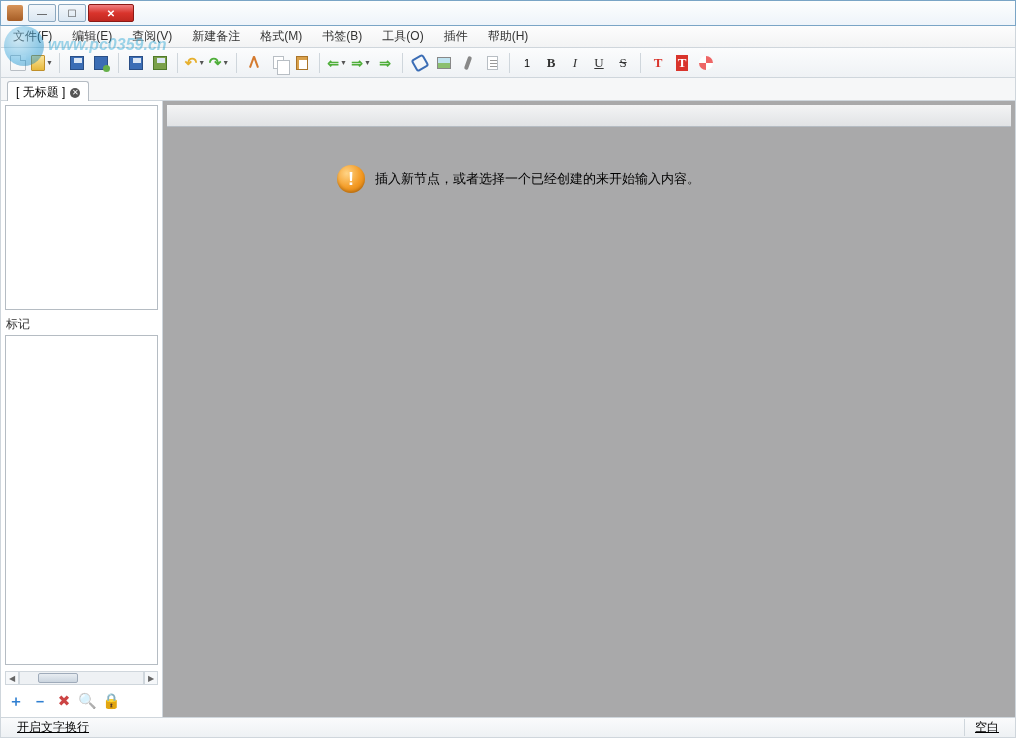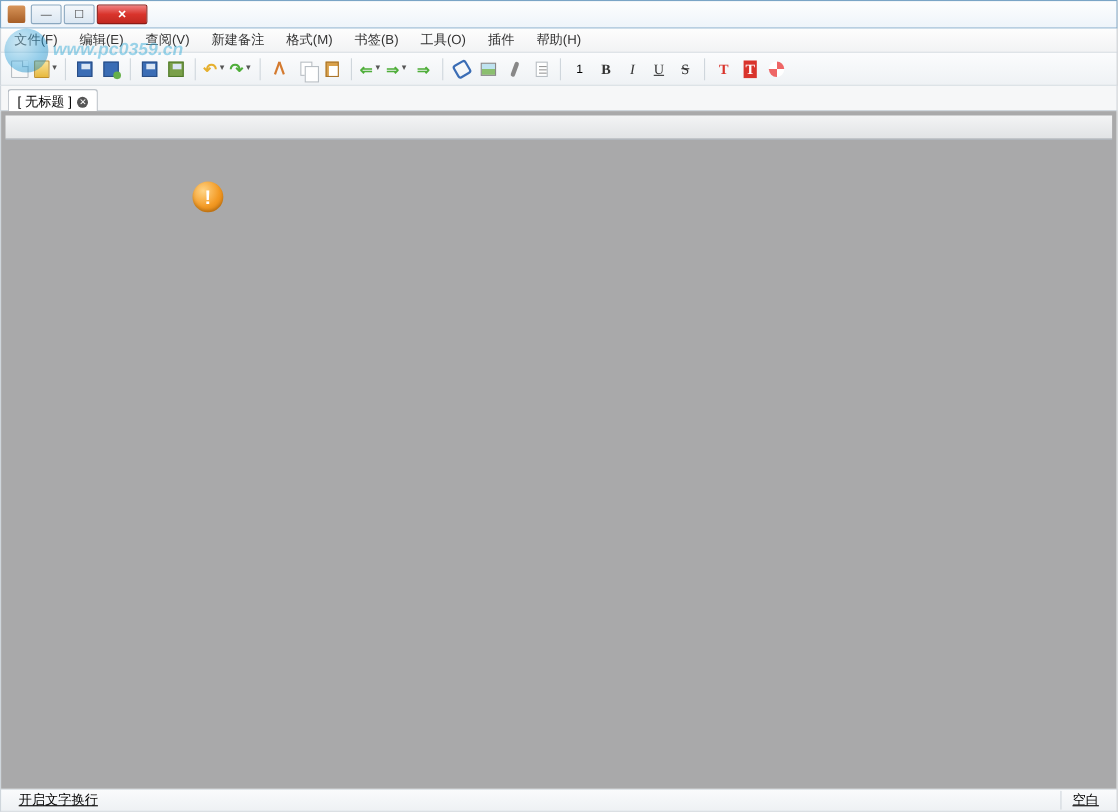--- a/index.html
+++ b/index.html
@@ -215,26 +215,46 @@
 </div>
 
 <div class="tabstrip">
   <div class="tab">
     <span>[ 无标题 ]</span>
     <span class="closex">✕</span>
   </div>
 </div>
 
 <div class="main">
+  <div class="left-pane">
+    <div class="tree-panel"></div>
+    <div class="label-row">标记</div>
+    <div class="tag-panel"></div>
+    <div class="scroll-row">
+      <div class="arrow">◀</div>
+      <div class="track">
+          <div class="thumb"></div>
+        </div>
+      <div class="arrow">▶</div>
+    </div>
+    <div class="btn-row">
+      <div class="mini plus">＋</div>
+      <div class="mini minus">－</div>
+      <div class="mini del">✖</div>
+      <div class="mini search">🔍</div>
+      <div class="mini lock">🔒</div>
+    </div>
+  </div>
 
   <div class="content-pane">
     <div class="ruler"></div>
     <div class="editor-area">
       <div class="hint">
         <div class="hint-icon">!</div>
+        <div class="hint-text">插入新节点，或者选择一个已经创建的来开始输入内容。</div>
       </div>
     </div>
   </div>
 </div>
 
 <div class="statusbar">
   <div class="cell">开启文字换行</div>
   <div class="cell right">空白</div>
 </div>
 

